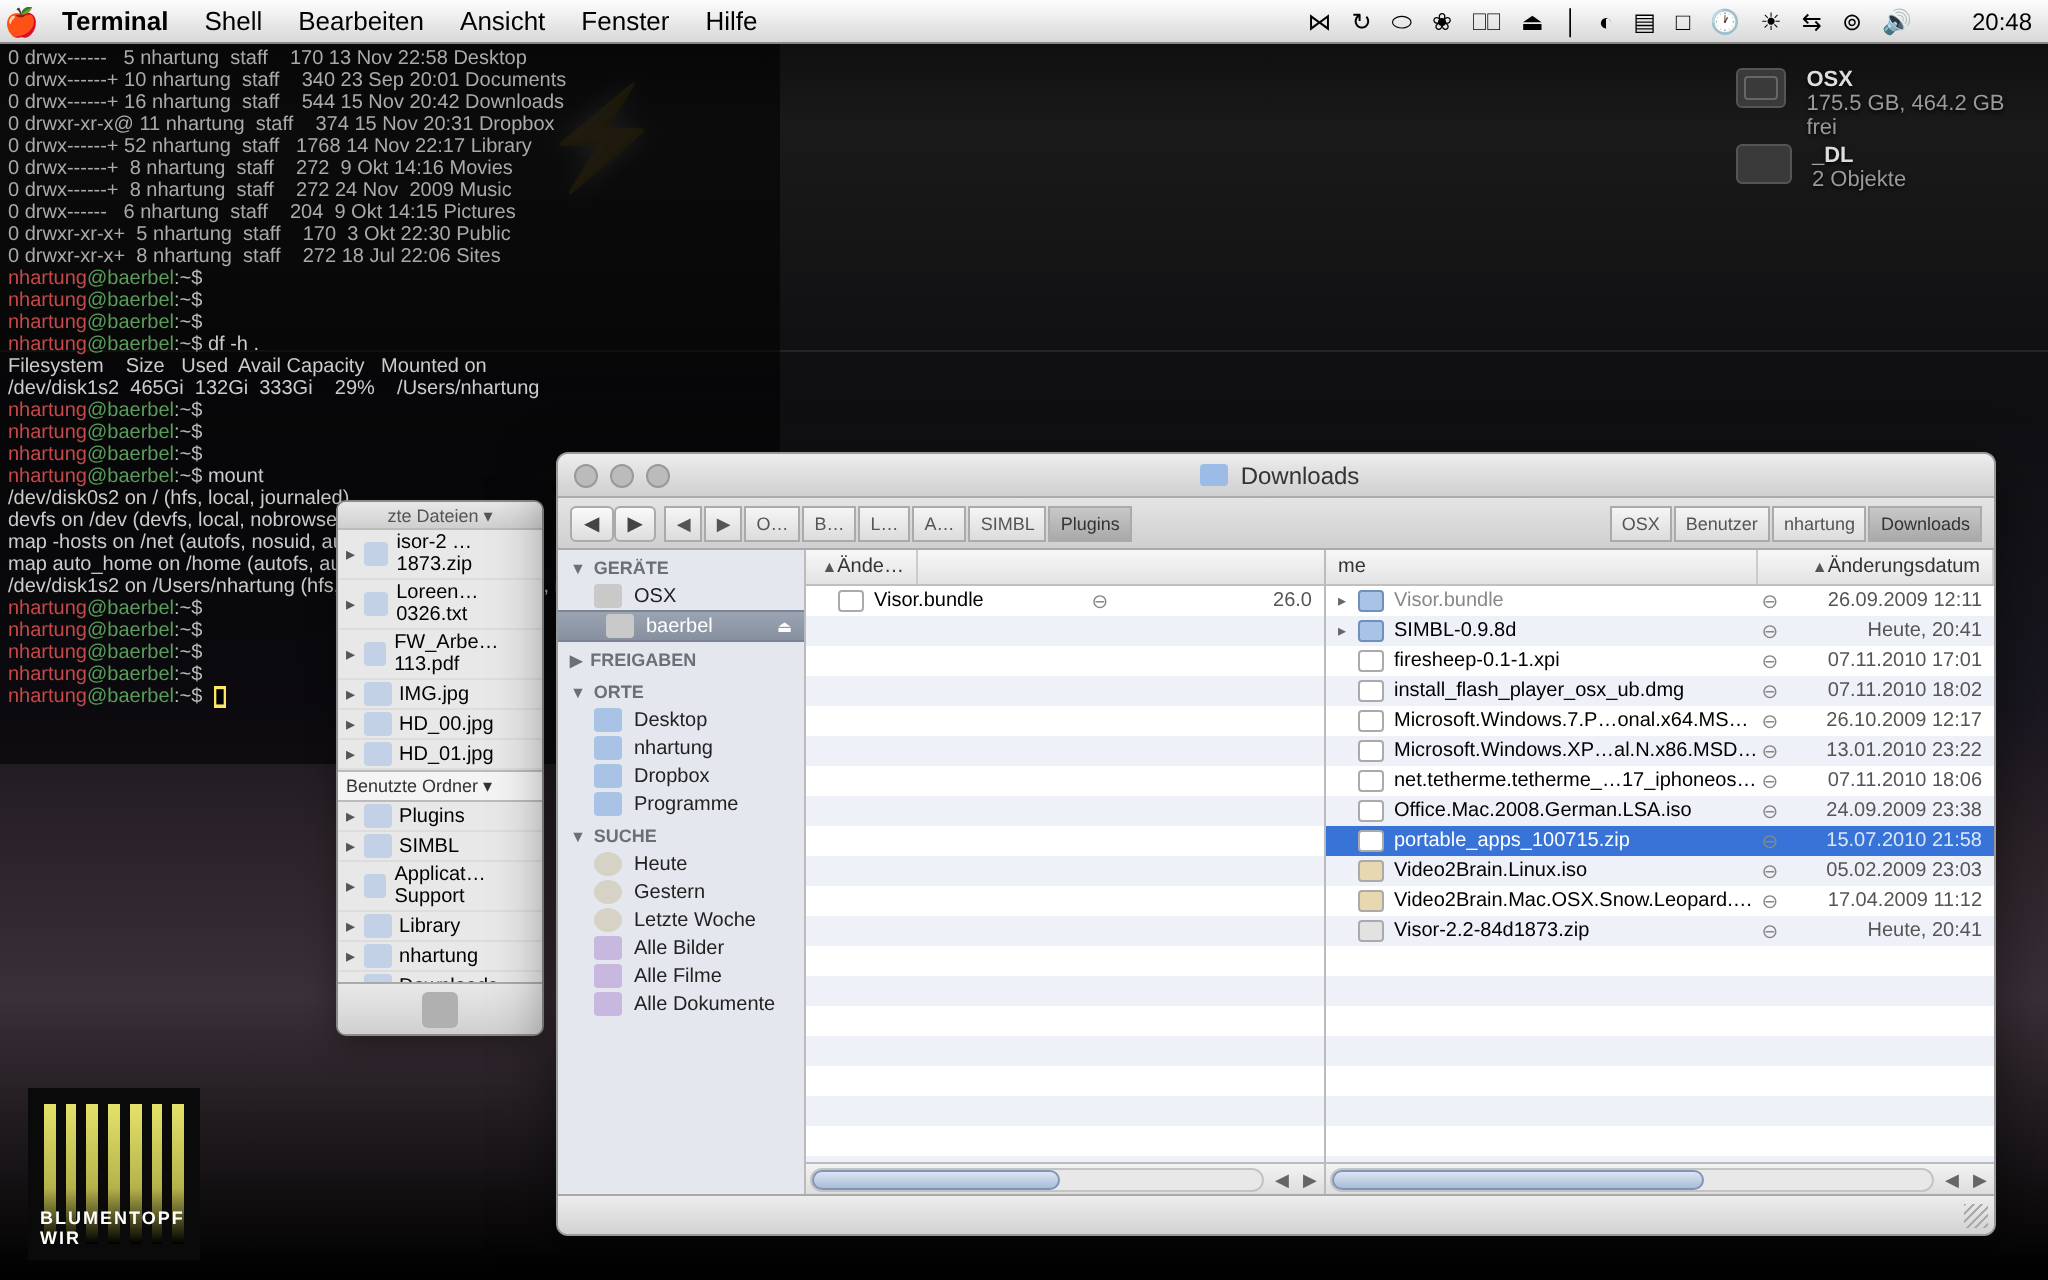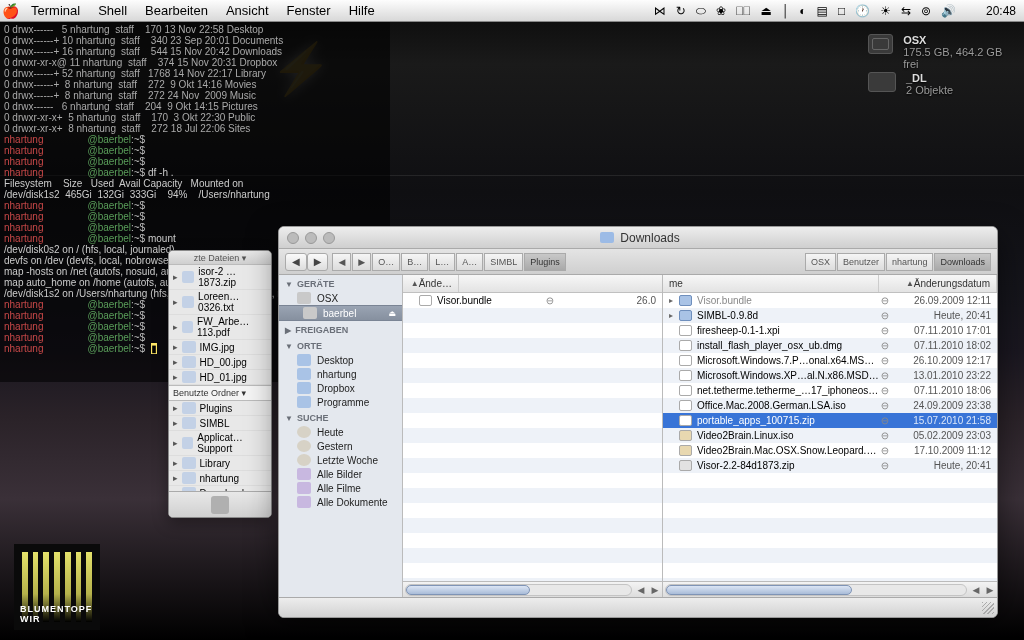--- a/index.html
+++ b/index.html
@@ -13,39 +13,39 @@
 }
 .horizon { position:absolute; left:0; right:0; top:175px; height:1px; background:#555; opacity:.3;}
 .lightning { position:absolute; top:40px; left:270px; color:#ddd; font-size:50px; opacity:.18; text-shadow:0 0 12px #fff;}
 
 
 .menubar { position:absolute; top:0; left:0; right:0; height:22px;
   background:linear-gradient(#fdfdfd,#d8d8d8); border-bottom:1px solid #888;
   display:flex; align-items:center; font-size:13px; color:#000; z-index:100;}
 .menubar .apple { width:22px; text-align:center; font-size:14px;}
 .menubar .menu-item { padding:0 9px; cursor:default;}
-.menubar .menu-item.app { font-weight:normal;}
+.menubar .menu-item.app { font-weight:bold;}
 .menubar .spacer { flex:1;}
 .menubar .status { display:flex; gap:10px; align-items:center; padding-right:8px; font-size:12px;}
 .menubar .status span { display:inline-block;}
 .menubar .clock { margin-left:20px;}
 
 
 .drive { position:absolute; right:16px; width:140px; text-align:left; color:#ddd; font-size:11px;
   display:flex; gap:10px; text-shadow:0 1px 2px #000;}
 .drive .glyph { width:28px; height:20px; background:#3a3a3a; border:1px solid #555; border-radius:3px; position:relative;}
 .drive .glyph.inner::after{content:"";position:absolute;inset:3px;border:1px solid #666;border-radius:2px;}
 .drive .txt .name{ font-weight:600;}
 .drive .txt .sub{ color:#9a9a9a;}
 
 
 .term { position:absolute; top:22px; left:0; width:390px; height:360px;
   background:rgba(0,0,0,0.55); color:#888; font-family:Menlo,Consolas,monospace;
   font-size:10px; line-height:11px; padding:2px 4px; white-space:pre; overflow:hidden;}
-.term .u{color:#c84848;} .term .h{color:#5a9e5a;padding-left:44px;} .term .c{color:#ccc;text-align:center;}
+.term .u{color:#c84848;} .term .h{color:#5a9e5a;} .term .c{color:#ccc;text-align:center;}
 .term .ls{color:#aaa;} .term .d{color:#bbb;}
 
 
 .inspector { position:absolute; top:250px; left:168px; width:104px; height:268px;
   background:#e8e8e8; border:1px solid #8a8a8a; border-radius:5px; font-size:10px; overflow:hidden;
   box-shadow:0 5px 15px rgba(0,0,0,.35);}
 .inspector .hdr{ height:14px; background:linear-gradient(#e8e8e8,#cfcfcf); border-bottom:1px solid #bbb; text-align:center; font-size:9px; line-height:14px; color:#555;}
 .inspector .row{ display:flex; align-items:center; gap:4px; padding:1px 4px; border-bottom:1px solid #ddd;}
 .inspector .row .tri{font-size:9px;color:#555;}
 .inspector .row .ic{width:14px;height:12px;background:#c3d1e6;border-radius:2px;}
@@ -181,21 +181,21 @@
 <span class="ls">0 drwx------+  8 nhartung  staff    272  9 Okt 14:16 Movies</span>
 <span class="ls">0 drwx------+  8 nhartung  staff    272 24 Nov  2009 Music</span>
 <span class="ls">0 drwx------   6 nhartung  staff    204  9 Okt 14:15 Pictures</span>
 <span class="ls">0 drwxr-xr-x+  5 nhartung  staff    170  3 Okt 22:30 Public</span>
 <span class="ls">0 drwxr-xr-x+  8 nhartung  staff    272 18 Jul 22:06 Sites</span>
 <span class="u">nhartung</span><span class="h">@baerbel</span><span class="d">:~$</span>
 <span class="u">nhartung</span><span class="h">@baerbel</span><span class="d">:~$</span>
 <span class="u">nhartung</span><span class="h">@baerbel</span><span class="d">:~$</span>
 <span class="u">nhartung</span><span class="h">@baerbel</span><span class="d">:~$</span><span class="c"> df -h .</span>
 <span class="c">Filesystem    Size   Used  Avail Capacity   Mounted on</span>
-<span class="c">/dev/disk1s2  465Gi  132Gi  333Gi    94%    /Users/nhartung</span>
+<span class="c">/dev/disk1s2  465Gi  132Gi  333Gi    29%    /Users/nhartung</span>
 <span class="u">nhartung</span><span class="h">@baerbel</span><span class="d">:~$</span>
 <span class="u">nhartung</span><span class="h">@baerbel</span><span class="d">:~$</span>
 <span class="u">nhartung</span><span class="h">@baerbel</span><span class="d">:~$</span>
 <span class="u">nhartung</span><span class="h">@baerbel</span><span class="d">:~$</span><span class="c"> mount</span>
 <span class="c">/dev/disk0s2 on / (hfs, local, journaled)</span>
 <span class="c">devfs on /dev (devfs, local, nobrowse)</span>
 <span class="c">map -hosts on /net (autofs, nosuid, automounted, nobrowse)</span>
 <span class="c">map auto_home on /home (autofs, automounted, nobrowse)</span>
 <span class="c">/dev/disk1s2 on /Users/nhartung (hfs, local, nodev, journaled, nobrowse)</span>
 <span class="u">nhartung</span><span class="h">@baerbel</span><span class="d">:~$</span>
@@ -548,21 +548,21 @@
             <span class="fic img"></span>
             <span class="nm">Video2Brain.Linux.iso</span>
             <span class="dot">⊖</span>
             <span class="meta">05.02.2009 23:03</span>
           </div>
           <div class="row">
             <span style="width:10px"></span>
             <span class="fic img"></span>
             <span class="nm">Video2Brain.Mac.OSX.Snow.Leopard.dmg</span>
             <span class="dot">⊖</span>
-            <span class="meta">17.10.2009 11:12</span>
+            <span class="meta">17.04.2009 11:12</span>
           </div>
           <div class="row alt">
             <span style="width:10px"></span>
             <span class="fic zip"></span>
             <span class="nm">Visor-2.2-84d1873.zip</span>
             <span class="dot">⊖</span>
             <span class="meta">Heute, 20:41</span>
           </div>
           <div class="row"></div>
           <div class="row alt"></div>

